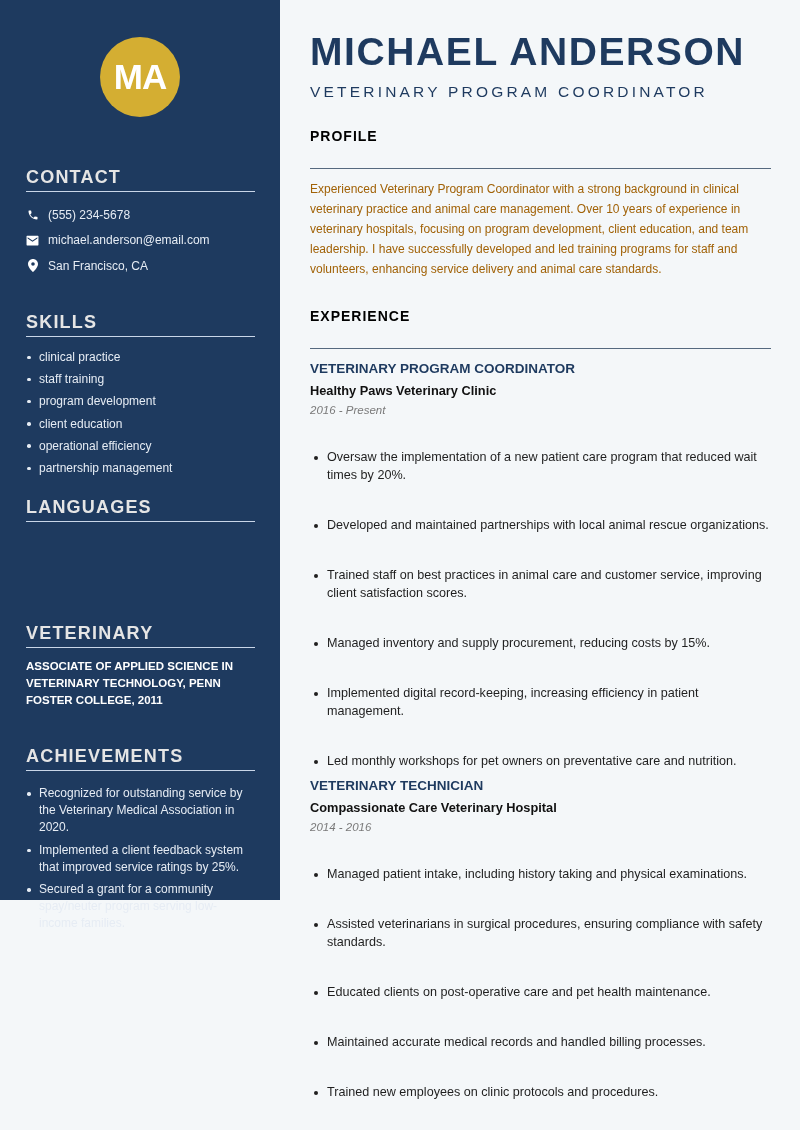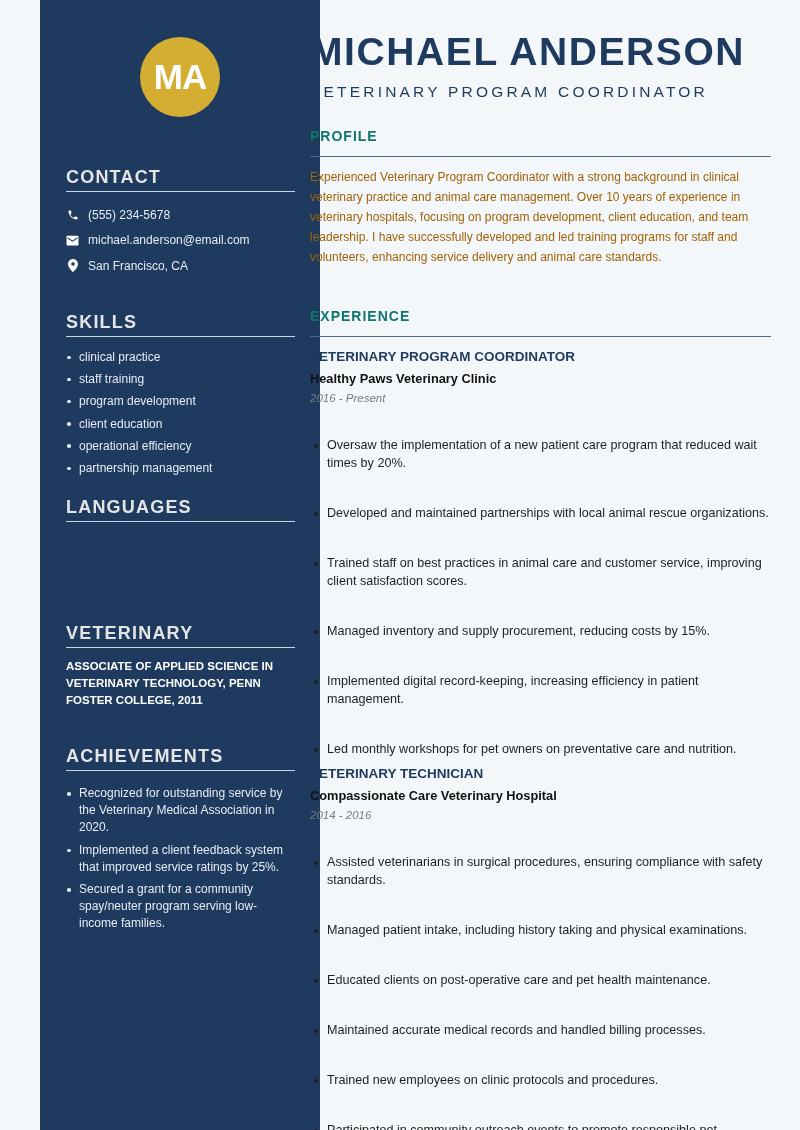--- a/index.html
+++ b/index.html
@@ -5,25 +5,24 @@
     * { box-sizing: border-box; margin: 0; padding: 0; }
     html, body { width: 800px; height: 1130px; }
     body {
       font-family: "Liberation Sans", "DejaVu Sans", sans-serif;
       background: #f4f7f9;
       position: relative;
       overflow: hidden;
     }
     .sidebar {
       position: absolute; left: 0; top: 0;
-      width: 280px; height: 1130px;
+      width: 280px; height: 900px;
       background: #1e3a5f;
       color: #ffffff;
       padding: 0 26px 0 26px;
-      margin-left: 40px;
     }
     .avatar {
       position: absolute; left: 100px; top: 37px;
       width: 80px; height: 80px; border-radius: 50%;
       background: #d4ae32;
       display: flex; align-items: center; justify-content: center;
       color: #ffffff; font-weight: bold; font-size: 35px; letter-spacing: -1px;
     }
     .s-section { position: absolute; left: 26px; width: 229px; }
     .s-heading {
@@ -58,22 +57,22 @@
       position: absolute; top: 30px; left: 0;
       font-size: 39px; font-weight: bold; color: #1e3a5f; letter-spacing: 1.6px;
       white-space: nowrap;
     }
     .title {
       position: absolute; top: 83px; left: 0;
       font-size: 15.5px; color: #1e3a5f; letter-spacing: 3.2px; white-space: nowrap;
     }
     .m-section { position: absolute; left: 0; width: 461px; }
     .m-heading {
-      font-size: 14px; font-weight: bold; letter-spacing: 1px; color: #0f766e;
-      padding-bottom: 12px; border-bottom: 1.5px solid #55697f;
+      font-size: 14px; font-weight: bold; letter-spacing: 1px; color: #000000;
+      padding-bottom: 24px; border-bottom: 1.5px solid #55697f;
     }
     .profile-text {
       margin-top: 10px; font-size: 12px; color: #a16207; line-height: 20px;
     }
     .job-title { font-size: 13.5px; font-weight: bold; color: #1e3a5f; margin-top: 12px; }
     .company { font-size: 12.8px; font-weight: bold; color: #111111; margin-top: 7px; }
     .dates { font-size: 11.5px; font-style: italic; color: #7a7a7a; margin-top: 6px; }
     .job-bullets { list-style: none; margin-top: 8px; }
     .job-bullets li {
       position: relative; padding-left: 17px;
@@ -177,22 +176,22 @@
         <li>Implemented digital record-keeping, increasing efficiency in patient management.</li>
         <li>Led monthly workshops for pet owners on preventative care and nutrition.</li>
       </ul>
     </div>
 
     <div>
       <div class="job-title" style="margin-top:8px;">VETERINARY TECHNICIAN</div>
       <div class="company">Compassionate Care Veterinary Hospital</div>
       <div class="dates">2014 - 2016</div>
       <ul class="job-bullets">
+        <li>Managed patient intake, including history taking and physical examinations.</li>
         <li>Assisted veterinarians in surgical procedures, ensuring compliance with safety standards.</li>
-        <li>Managed patient intake, including history taking and physical examinations.</li>
         <li>Educated clients on post-operative care and pet health maintenance.</li>
         <li>Maintained accurate medical records and handled billing processes.</li>
         <li>Trained new employees on clinic protocols and procedures.</li>
         <li>Participated in community outreach events to promote responsible pet ownership.</li>
       </ul>
     </div>
   </section>
 </main>
 
 </body></html>

